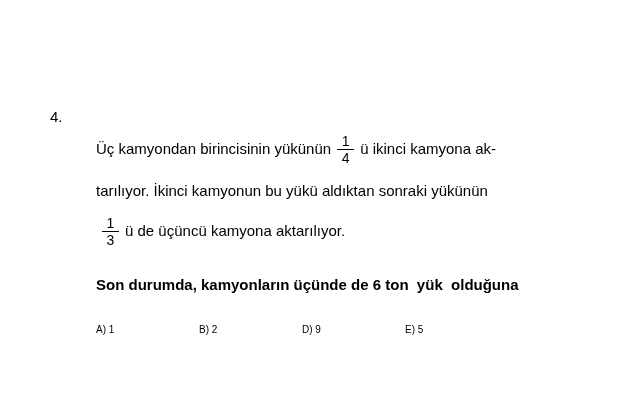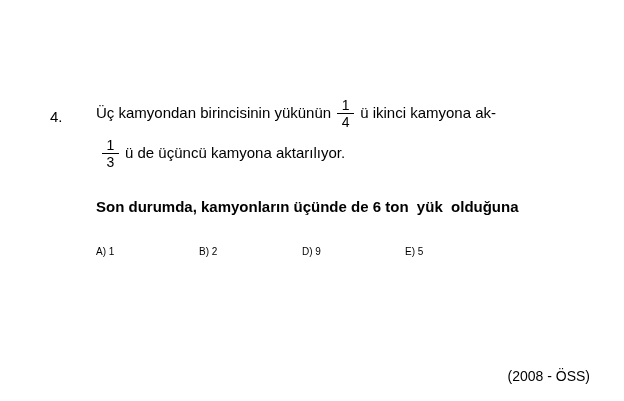--- a/index.html
+++ b/index.html
@@ -39,20 +39,21 @@
   .q-body {
     flex: 1 1 auto;
   }
   .line {
     display: flex;
     align-items: center;
     font-size: 15px;
     line-height: 26px;
     min-height: 34px;
     white-space: pre;
+    margin-top: 36px;
   }
   .line.l2 {
     margin-top: 8px;
   }
   .line.l3 {
     margin-top: 6px;
   }
   .frac {
     display: inline-flex;
     flex-direction: column;
@@ -120,20 +121,23 @@
         <div class="line l1">
           <span>Üç kamyondan birincisinin yükünün</span>
           <span class="frac">
             <span class="num">1</span>
             <span class="bar"></span>
             <span class="den">4</span>
           </span>
           <span>ü ikinci kamyona ak-</span>
         </div>
 
+        <div class="line l2">
+          <span>tarılıyor. İkinci kamyonun bu yükü aldıktan sonraki yükünün</span>
+        </div>
 
         <div class="line l3">
           <span class="frac">
             <span class="num">1</span>
             <span class="bar"></span>
             <span class="den">3</span>
           </span>
           <span>ü de üçüncü kamyona aktarılıyor.</span>
         </div>
 
@@ -145,15 +149,14 @@
           <div class="opt">A) 1</div>
           <div class="opt">B) 2</div>
           <div class="opt">D) 9</div>
           <div class="opt">E) 5</div>
         </div>
 
       </div>
     </div>
   </div>
 
-  <div class="source">(2008 - ÖSS)</div>
 
 </div>
 
 </body></html>

